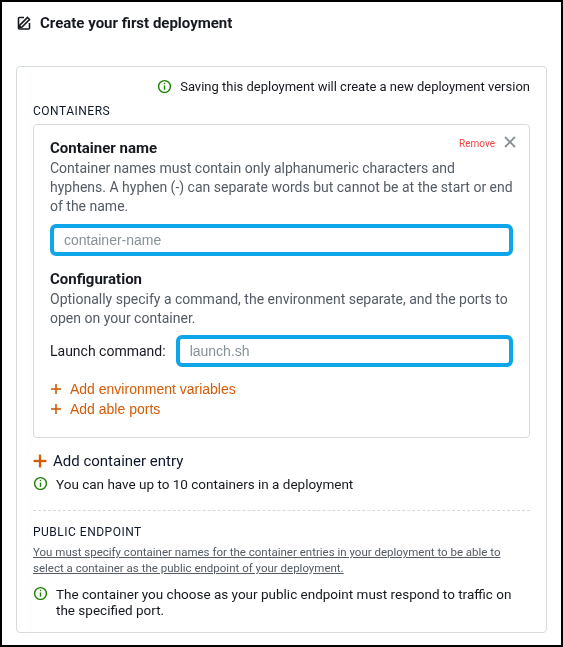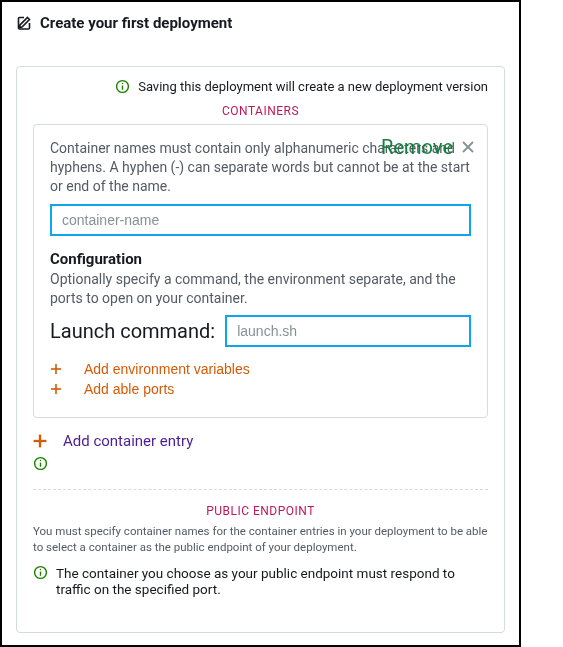--- a/index.html
+++ b/index.html
@@ -3,21 +3,21 @@
 <meta charset="utf-8">
 <style>
   * { box-sizing: border-box; margin: 0; padding: 0; }
   body {
     font-family: -apple-system, BlinkMacSystemFont, "Segoe UI", Roboto, Arial, sans-serif;
     background: #fff;
     color: #16191f;
     font-size: 14px;
   }
   .outer {
-    width: 521px;
+    width: 563px;
     height: 647px;
     border: 2px solid #000;
     padding: 12px 14px;
     display: flex;
     flex-direction: column;
   }
   .page-title-row {
     display: flex;
     align-items: center;
     gap: 8px;
@@ -48,92 +48,91 @@
     align-items: center;
     justify-content: flex-end;
     gap: 8px;
     margin-bottom: 10px;
     font-size: 13px;
     color: #16191f;
   }
   .info-icon { color: #1d8102; width: 15px; height: 15px; flex-shrink: 0; }
   .section-label {
     font-size: 12px;
-    color: #be185d;
+    color: #0f172a;
     letter-spacing: .5px;
     margin-bottom: 6px;
-    text-align: center;
   }
   .container-box {
     border: 1px solid #d5dbdb;
     border-radius: 4px;
     padding: 14px 16px 16px 16px;
     margin-bottom: 14px;
     position: relative;
   }
   .remove-row {
     position: absolute;
     top: 10px;
     right: 12px;
     display: flex;
-    align-items: center;
-    gap: 8px;
-    color: #15803d;
-    font-size: 20px;
+    align-items: flex-end;
+    gap: 8px;
+    color: #ef4444;
+    font-size: 10px;
     cursor: pointer;
   }
   .field-group { margin-bottom: 14px; }
   .field-title {
     font-size: 15px;
     font-weight: 700;
     margin-bottom: 2px;
   }
   .field-desc {
     font-size: 14px;
     color: #545b64;
     line-height: 1.35;
     margin-bottom: 8px;
   }
   .text-input {
     width: 100%;
     height: 32px;
-    border: 2px solid #0ea5e9;
-    border-radius: 0;
+    border: 4px solid #0ea5e9;
+    border-radius: 6px;
     padding: 0 10px;
     font-size: 14px;
     color: #16191f;
   }
   .text-input::placeholder { color: #879196; font-style: normal; }
   .launch-row {
     display: flex;
     align-items: center;
     gap: 10px;
     margin-top: 6px;
     margin-bottom: 14px;
   }
-  .launch-label { font-size: 20px; color: #16191f; white-space: nowrap; }
+  .launch-label { font-size: 14px; color: #16191f; white-space: nowrap; }
   .launch-row .text-input { flex: 1; }
   .link-btn {
     display: flex;
     align-items: center;
-    gap: 22px;
+    gap: 8px;
     color: #d45b07;
     font-size: 14px;
     cursor: pointer;
     margin-bottom: 4px;
     background: none;
     border: none;
     padding: 0;
   }
   .plus-icon { width: 12px; height: 12px; color: #d45b07; }
   .add-entry-row {
     display: flex;
     align-items: center;
-    gap: 16px;
-    color: #4c1d95;
+    gap: 6px;
+    color: #0f172a;
     font-size: 15px;
     cursor: pointer;
     margin-bottom: 6px;
     text-align: right;
   }
   .add-entry-row .plus-icon { width: 14px; height: 14px; }
   .hint-row {
     display: flex;
     align-items: flex-start;
     gap: 8px;
@@ -144,20 +143,21 @@
   .hr-dots {
     border: none;
     border-top: 1px dashed #d5dbdb;
     margin: 6px 0 14px 0;
   }
   .public-desc {
     font-size: 11.5px;
     color: #545b64;
     line-height: 1.35;
     margin-bottom: 10px;
+    text-decoration: underline;
   }
   .close-x { width: 14px; height: 14px; color: #879196; }
 </style>
 </head>
 <body>
 
 <div class="outer">
 
   <div class="page-title-row">
     <svg class="edit-icon" viewBox="0 0 16 16" fill="none" stroke="currentColor" stroke-width="1.6">
@@ -185,20 +185,21 @@
       <div class="container-box">
         <div class="remove-row">
           <span>Remove</span>
           <svg class="close-x" viewBox="0 0 14 14" stroke="currentColor" stroke-width="1.8">
             <line x1="2" y1="2" x2="12" y2="12"></line>
               <line x1="12" y1="2" x2="2" y2="12"></line>
           </svg>
         </div>
 
         <div class="field-group">
+          <div class="field-title">Container name</div>
           <div class="field-desc">Container names must contain only alphanumeric characters and hyphens. A hyphen (-) can separate words but cannot be at the start or end of the name.</div>
           <input class="text-input" type="text" placeholder="container-name" style="">
         </div>
 
 
         <div>
           <div class="field-title">Configuration</div>
           <div class="field-desc">Optionally specify a command, the environment separate, and the ports to open on your container.</div>
           <div class="launch-row">
             <span class="launch-label">Launch command:</span>
@@ -228,20 +229,21 @@
           </svg>
         <span>Add container entry</span>
       </div>
 
       <div class="hint-row">
         <svg class="info-icon" viewBox="0 0 16 16" fill="none" stroke="currentColor" stroke-width="1.5">
           <circle cx="8" cy="8" r="6.3"></circle>
             <line x1="8" y1="7" x2="8" y2="11.5"></line>
             <circle cx="8" cy="4.8" r="0.8" fill="currentColor" stroke="none"></circle>
         </svg>
+        <span>You can have up to 10 containers in a deployment</span>
       </div>
 
       <hr class="hr-dots">
 
       <div class="section-label">PUBLIC ENDPOINT</div>
       <div class="public-desc">You must specify container names for the container entries in your deployment to be able to select a container as the public endpoint of your deployment.</div>
 
       <div class="hint-row">
         <svg class="info-icon" viewBox="0 0 16 16" fill="none" stroke="currentColor" stroke-width="1.5">
           <circle cx="8" cy="8" r="6.3"></circle>

